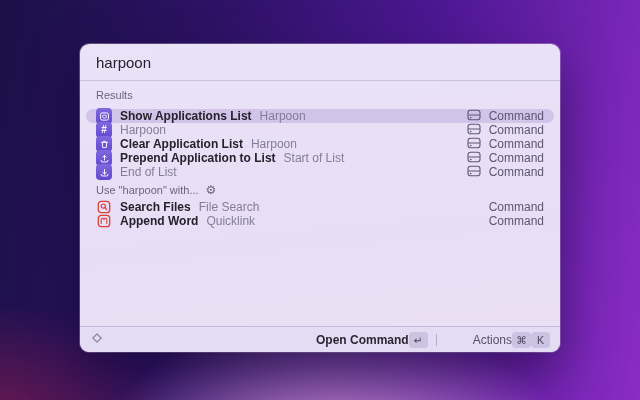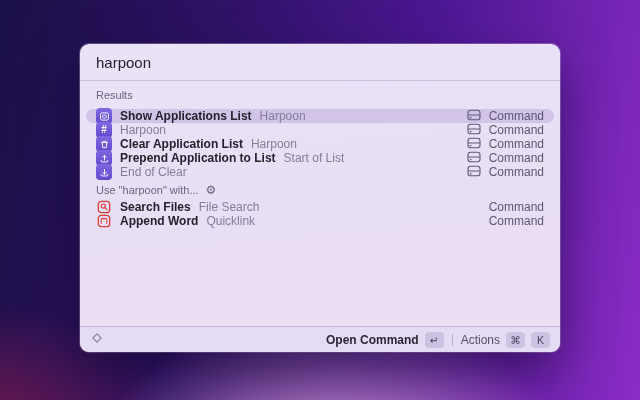--- a/index.html
+++ b/index.html
@@ -32,22 +32,22 @@
   .ricon.purple{background:linear-gradient(180deg,#7f69e0,#6148cd);}
   .hash{color:#fff;font-size:10px;font-weight:700;line-height:1;}
   .footer{position:absolute;left:0;right:0;bottom:0;height:25px;
     border-top:1px solid rgba(98,80,140,.25);background:rgba(228,219,243,.95);
     display:flex;align-items:center;padding:0 10px;gap:8px;font-size:12px;}
   .kbd{min-width:11px;height:16px;padding:0 4px;background:rgba(120,104,158,.22);
     border-radius:4px;display:flex;align-items:center;justify-content:center;
     font-size:10.5px;color:#4c4660;}
   .primary{font-weight:700;color:#2a2734;}
   .vsep{width:1px;height:12px;background:rgba(110,98,140,.4);}
-  .actions-label{color:#57506b;}
-  .footbtn{display:flex;align-items:center;gap:6px;justify-content:space-between;}
+  .actions-label{color:#57506b;margin-left:28px;}
+  .footbtn{display:flex;align-items:center;justify-content:space-between;}
 </style>
 </head>
 <body>
 
 <div class="bg"></div>
 
 <div class="window">
 
   <div class="searchbar">
     <span>harpoon</span>
@@ -134,21 +134,21 @@
       <span class="acc">Command</span>
     </div>
 
     <div class="row">
       <span class="ricon purple">
         <svg width="11" height="11" viewBox="0 0 14 14">
             <path d="M7 3.2V9M4.7 6.8L7 9.1l2.3-2.3" fill="none" stroke="#fff" stroke-width="1.2" stroke-linecap="round" stroke-linejoin="round"></path>
             <path d="M2.8 9.4v1c0 .6.5 1 1 1h6.4c.6 0 1-.4 1-1v-1" fill="none" stroke="#fff" stroke-width="1.2" stroke-linecap="round"></path>
           </svg>
       </span>
-      <span class="subtitle">End of Clear</span>
+      <span class="subtitle">End of List</span>
       <span class="spacer"></span>
       <span>
         <svg width="14" height="12" viewBox="0 0 14 12">
             <rect x="1" y="1.2" width="12" height="9.6" rx="2.6" fill="none" stroke="#5f5876" stroke-width="1.1"></rect>
             <path d="M1 6h12" stroke="#5f5876" stroke-width="1.1"></path>
             <circle cx="3.7" cy="8.5" r=".85" fill="#5f5876"></circle>
           </svg>
       </span>
       <span class="acc">Command</span>
     </div>

